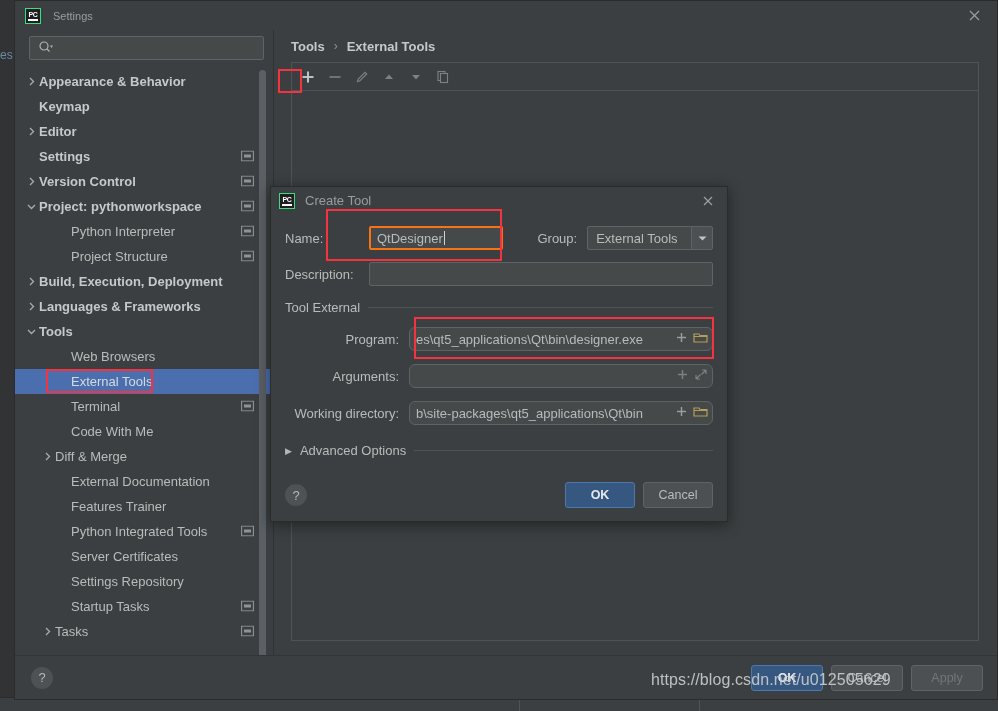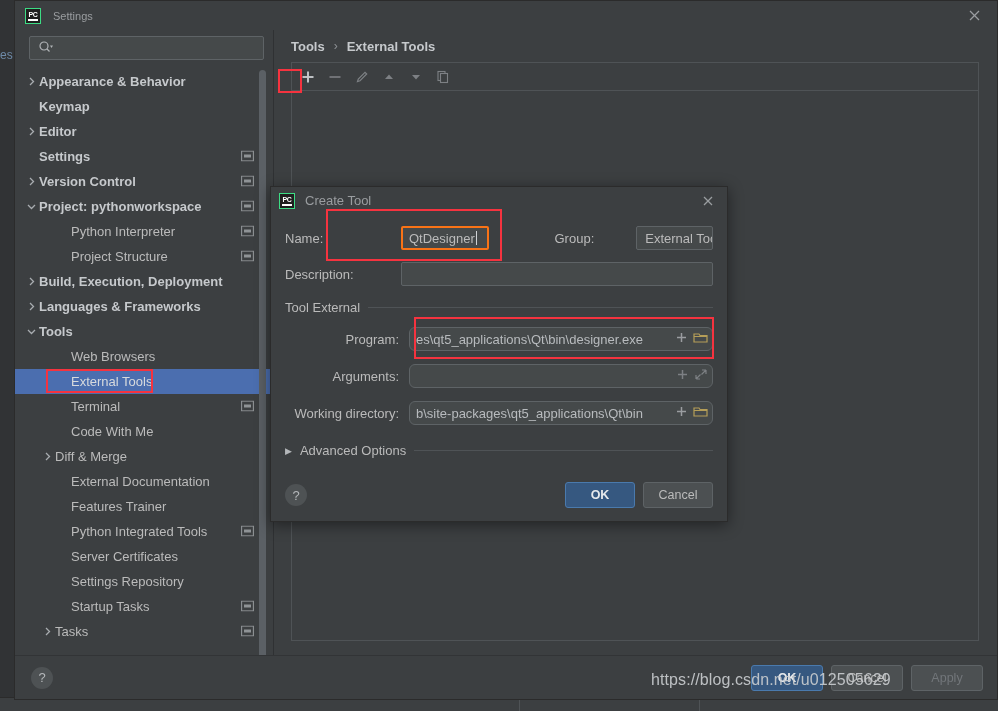--- a/index.html
+++ b/index.html
@@ -257,21 +257,21 @@
   .dlg-close {
     position: absolute; right: 10px; top: 50%;
     transform: translateY(-50%);
     color: #9a9da0; font-size: 14px;
     width: 18px; height: 18px;
     display: flex; align-items: center; justify-content: center;
     cursor: default;
   }
   .dlg-body { flex: 1 1 auto; padding: 12px 14px 0 14px; position: relative; }
 
-  .frow { display: flex; align-items: center; margin-bottom: 13px; gap: 32px; }
+  .frow { display: flex; align-items: center; margin-bottom: 13px; }
   .flabel {
     font-size: 13px; color: #bbbbbb;
     flex: 0 0 auto; white-space: nowrap;
   }
   .field {
     height: 24px;
     background: #45494a;
     border: 1px solid #5e6366;
     border-radius: 2px;
     display: flex; align-items: center;

